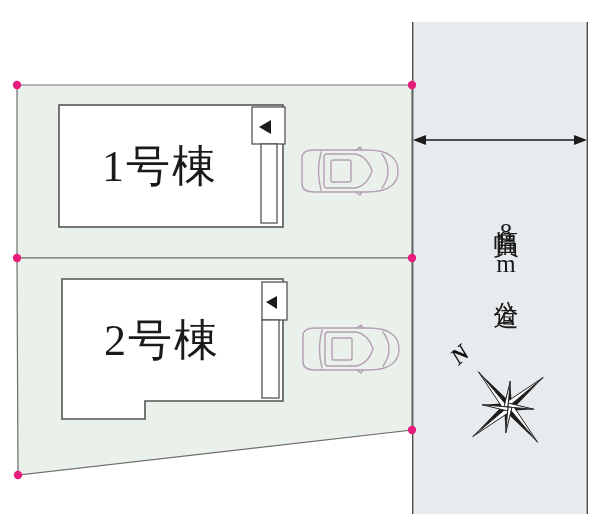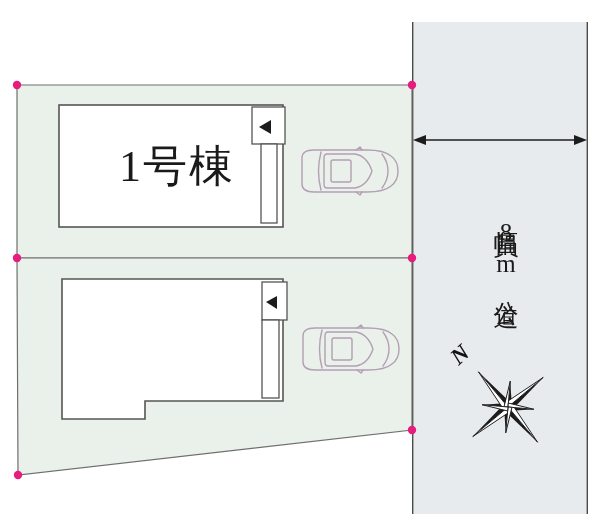--- a/index.html
+++ b/index.html
@@ -117,20 +117,21 @@
         <polygon points="0,46 5,0 0,0"></polygon>
         <polygon points="-46,0 0,5 0,0"></polygon>
         <polygon points="18.4,-18.4 -2.8,-2.8 0,0"></polygon>
         <polygon points="18.4,18.4 2.8,-2.8 0,0"></polygon>
         <polygon points="-18.4,18.4 2.8,2.8 0,0"></polygon>
         <polygon points="-18.4,-18.4 -2.8,2.8 0,0"></polygon>
       </g>
     </g>
   </svg>
 
-  <div class="building-label" style="left:59px;top:105px;width:202px;height:122px;padding-left:17px;">1号棟</div>
+  <div class="building-label" style="left:59px;top:105px;width:202px;height:122px;">1号棟</div>
 
+  <div class="building-label" style="left:62px;top:279px;width:200px;height:122px;">2号棟</div>
 
   <div class="road-label">幅員8m公道</div>
 
   <div class="north-label">N</div>
 
 </div>
 
 </body></html>

